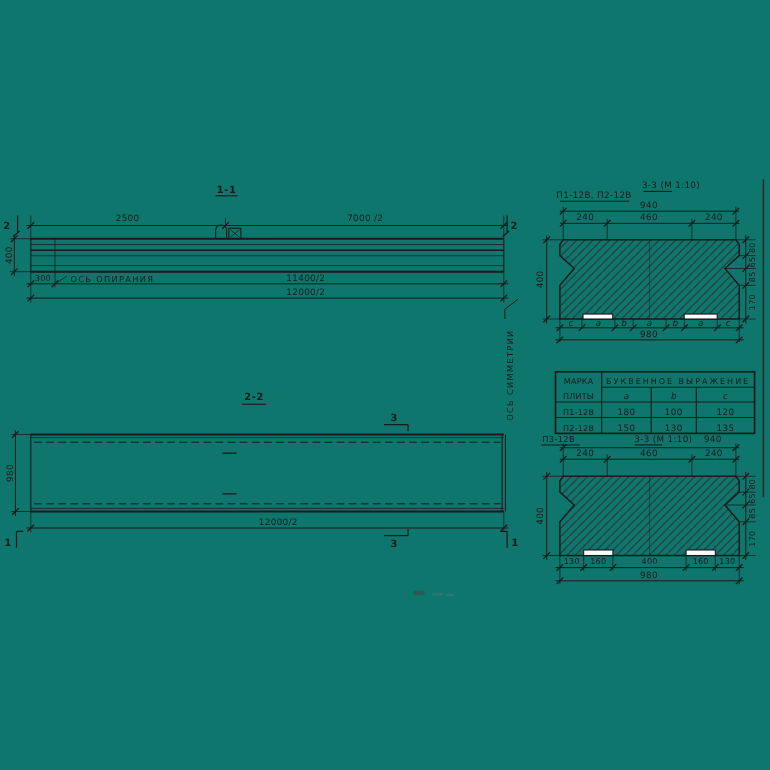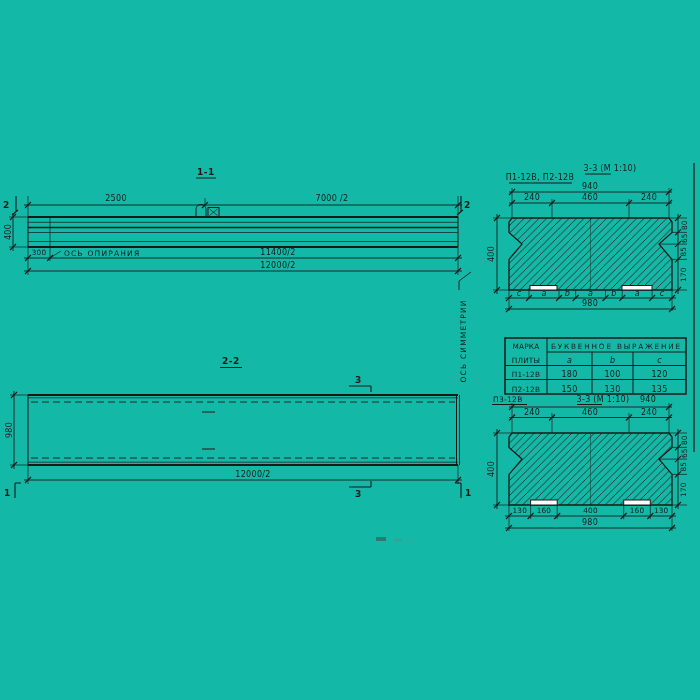--- a/index.html
+++ b/index.html
@@ -1,16 +1,16 @@
 <!DOCTYPE html>
 <html><head>
 <meta charset="utf-8">
 <style>
   html,body{margin:0;padding:0;background:#fff;}
-  #canvas{position:relative;width:700px;height:700px;background:#14b8a6;overflow:hidden;}
+  #canvas{position:relative;width:700px;height:700px;background:#0f766e;overflow:hidden;}
   svg{position:absolute;left:0;top:0;}
   svg text{font-family:"DejaVu Sans",sans-serif;fill:#1a1a1a;}
   .d{font-size:8px;text-anchor:middle;letter-spacing:.3px;}
   .d7{font-size:7.3px;text-anchor:middle;letter-spacing:.2px;}
   .ds{font-size:7.5px;text-anchor:start;letter-spacing:1.2px;}
   .ttl{font-size:9px;font-weight:bold;text-anchor:middle;letter-spacing:.5px;}
   .mk{font-size:9px;font-weight:bold;text-anchor:start;}
   .it{font-size:8px;font-style:italic;text-anchor:middle;}
   .ln{stroke:#1a1a1a;stroke-width:1;fill:none;}
   .thin{stroke:#1a1a1a;stroke-width:.7;fill:none;}

